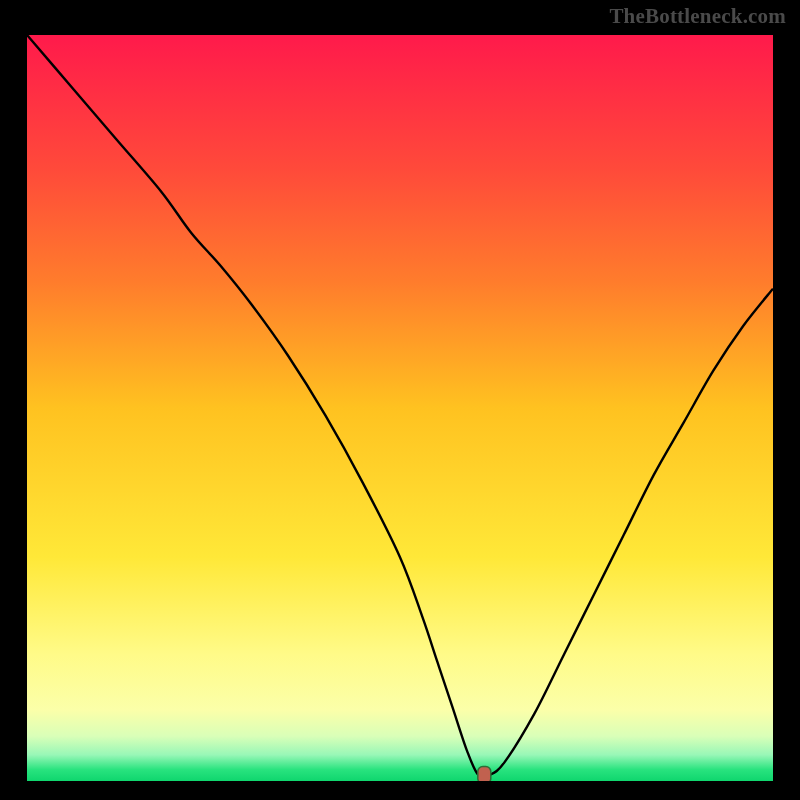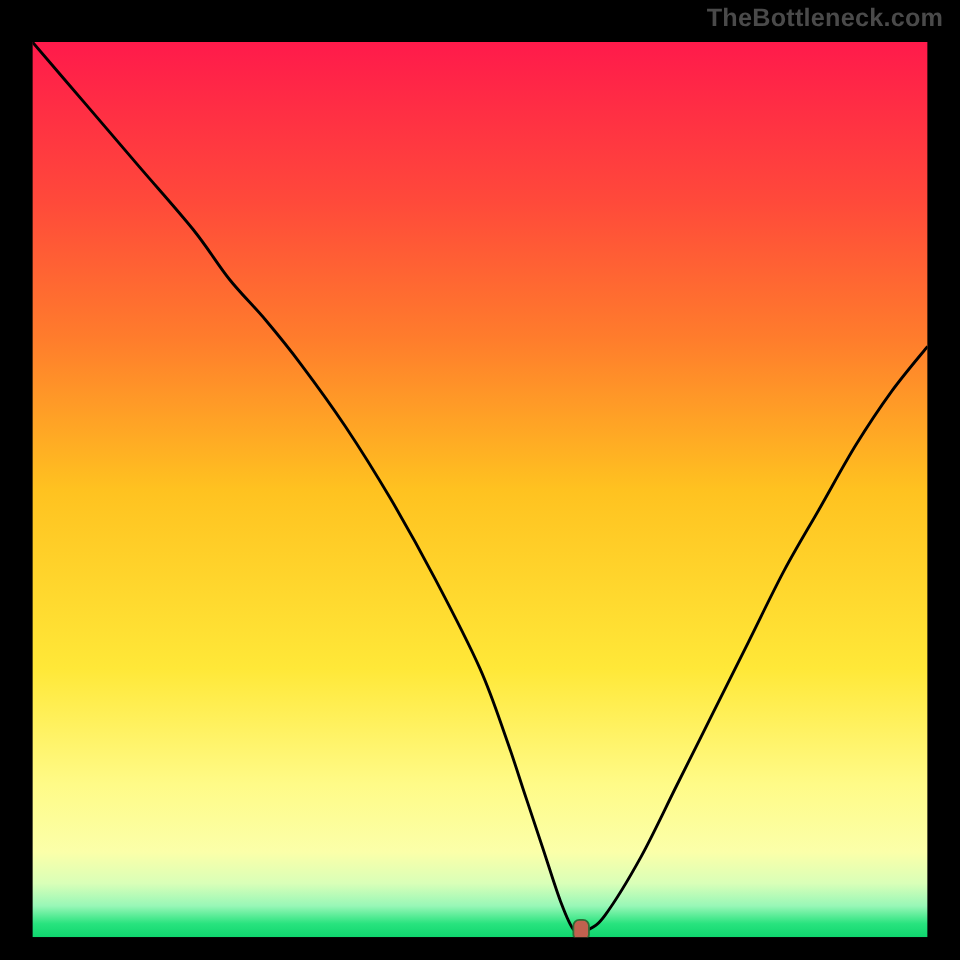--- a/index.html
+++ b/index.html
@@ -9,20 +9,21 @@
     height: 800px;
     background: #000;
     overflow: hidden;
     font-family: Arial, Helvetica, sans-serif;
   }
   .stage {
     position: relative;
     width: 800px;
     height: 800px;
     background: #000;
+    font-family: Liberation Serif, serif;
   }
   .plot-outer {
     position: absolute;
     left: 17px;
     top: 25px;
     width: 766px;
     height: 766px;
     background: #000;
   }
   .plot {

